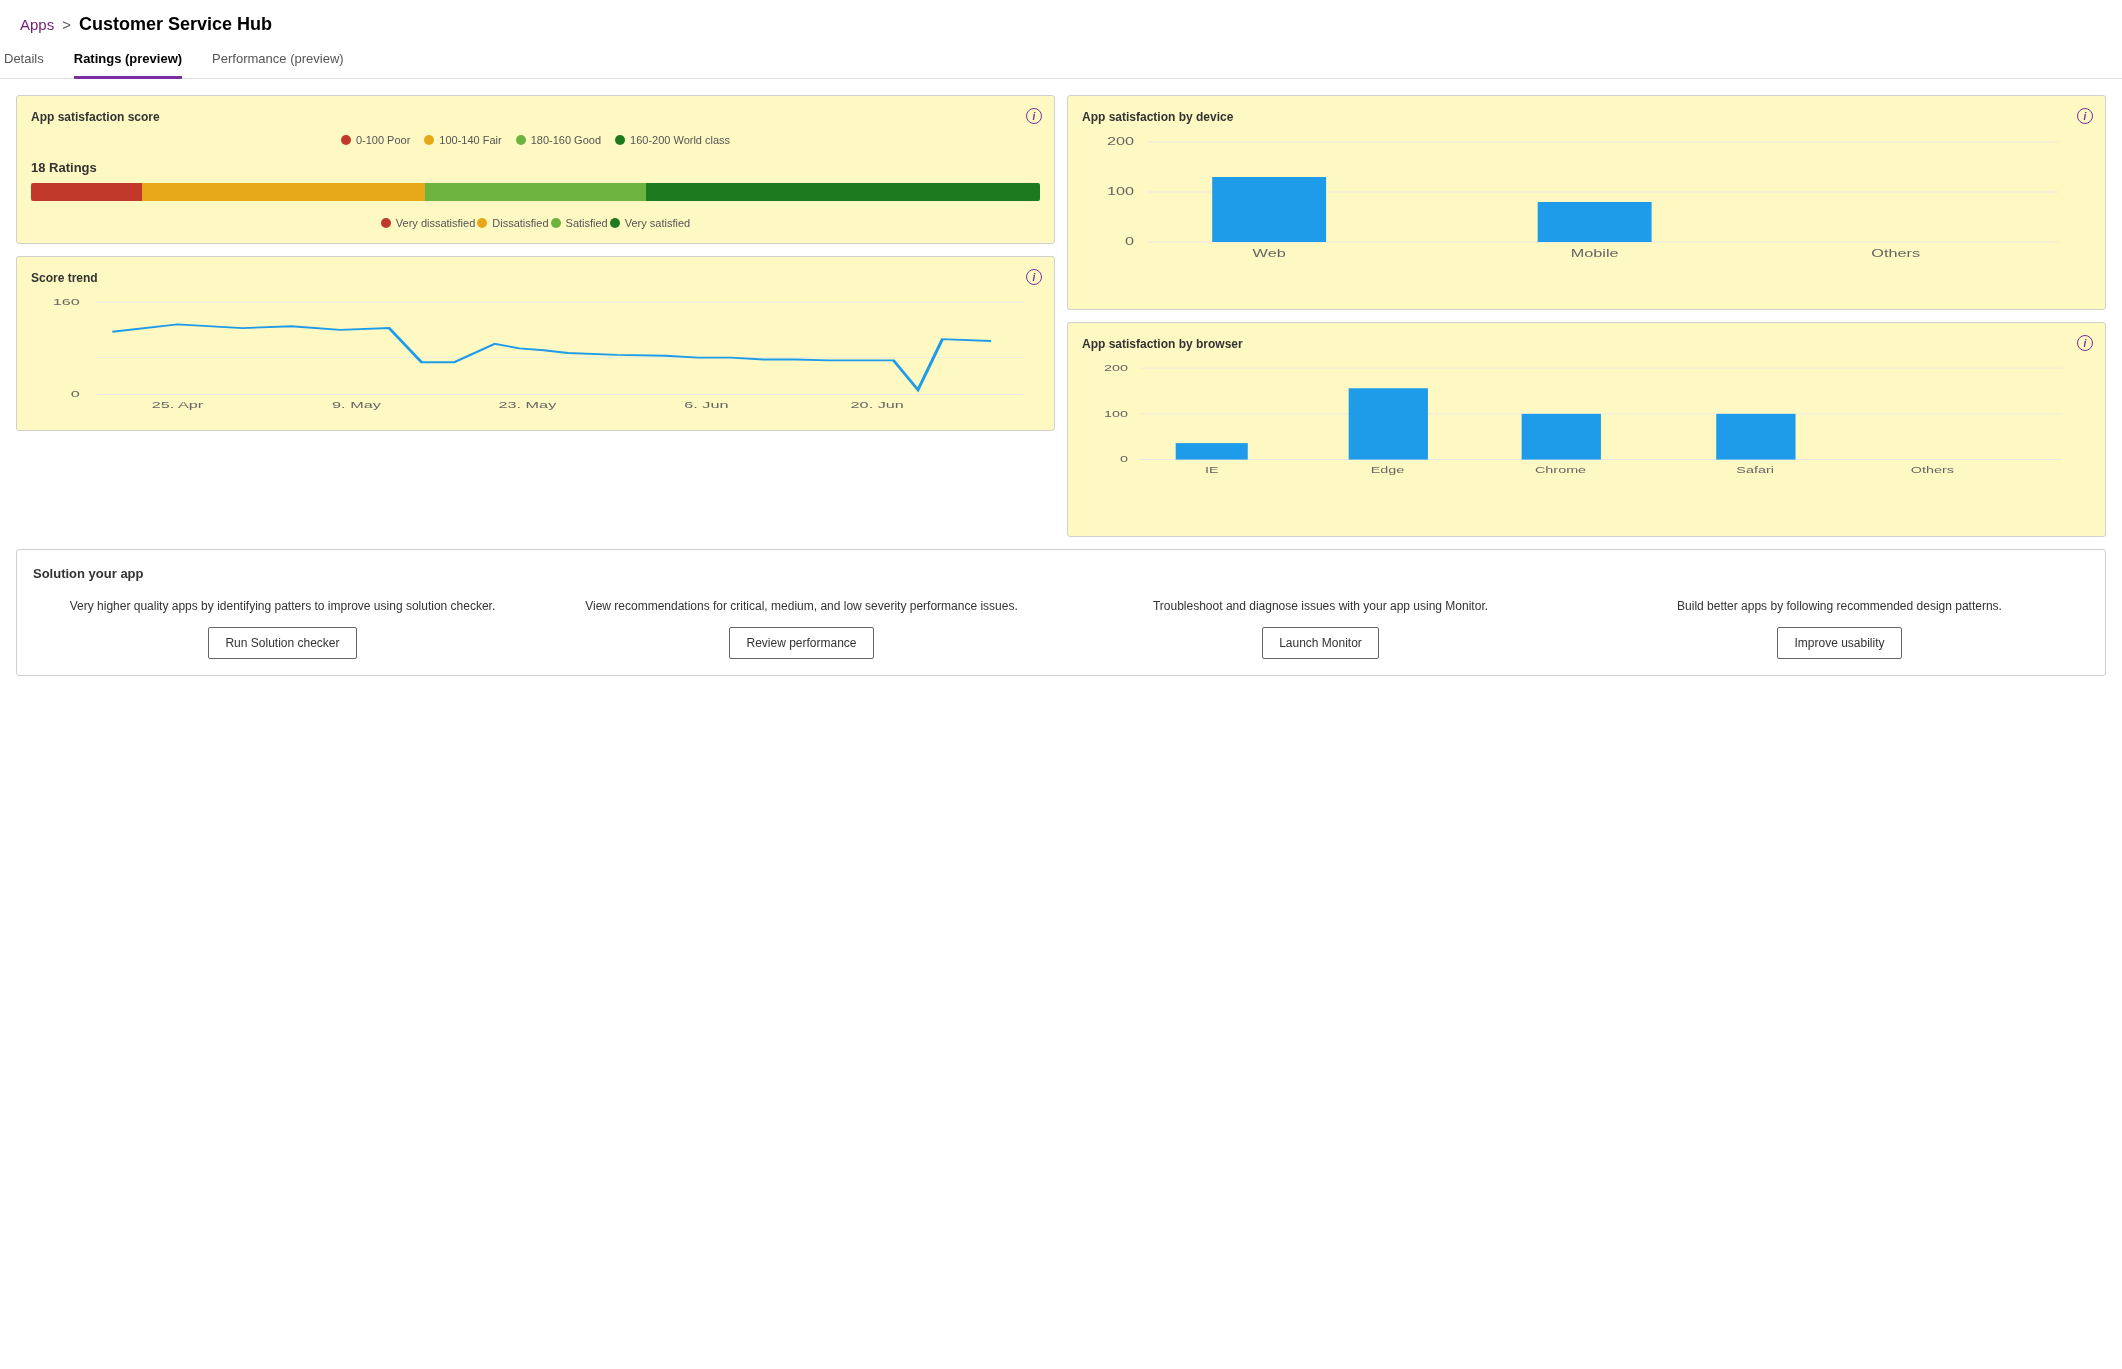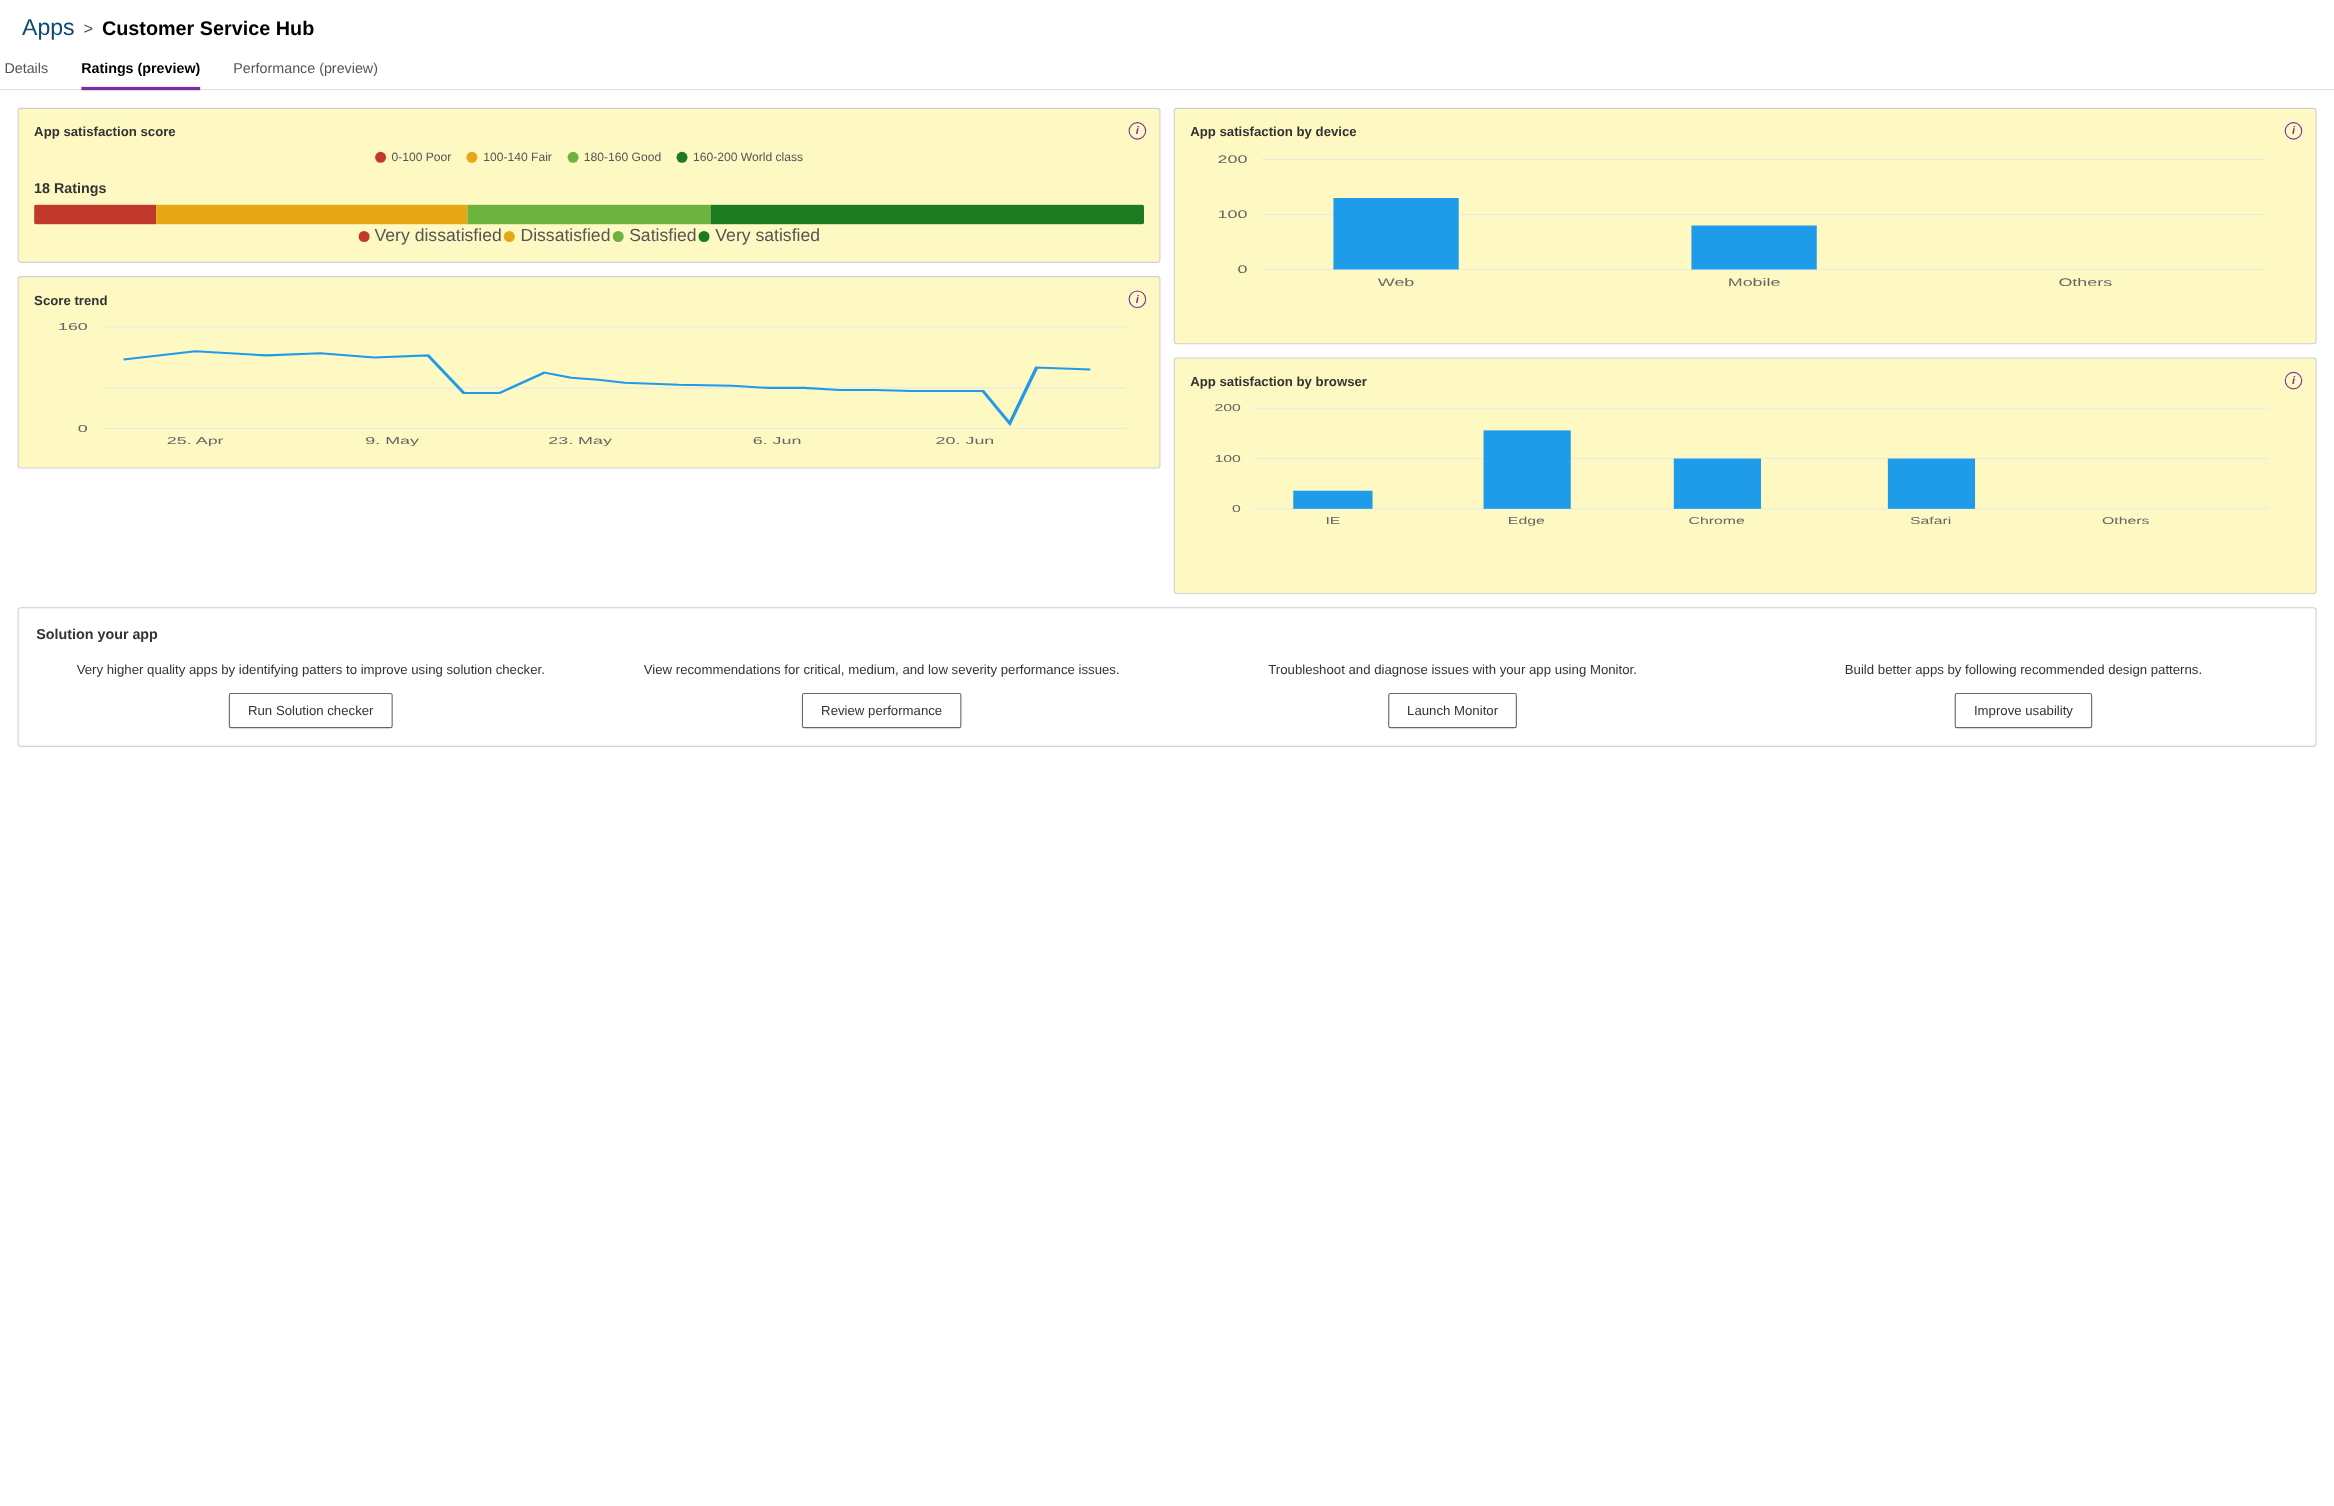--- a/index.html
+++ b/index.html
@@ -10,22 +10,22 @@
       font-size: 13px;
     }
     .breadcrumb {
       display: flex;
       align-items: center;
       padding: 14px 20px 8px 20px;
       font-size: 15px;
       gap: 8px;
     }
     .breadcrumb-apps {
-      color: #0c4a6e;
-      font-size: 21px;
+      color: #701a75;
+      font-size: 15px;
     }
     .breadcrumb-sep {
       color: #555;
       font-size: 15px;
     }
     .breadcrumb-title {
       font-weight: 600;
       font-size: 18px;
       color: #000;
     }
@@ -151,22 +151,22 @@
       display: flex;
       height: 18px;
       border-radius: 2px;
       overflow: hidden;
       width: 100%;
     }
     .ratings-legend {
       display: flex;
       flex-wrap: wrap;
       gap: 2px;
-      margin-top: 2px;
-      font-size: 16px;
+      margin-top: 16px;
+      font-size: 11px;
       color: #555;
       justify-content: center;
     }
     
     .score-trend-card {
       margin-bottom: 12px;
     }
     .trend-chart {
       width: 100%;
       height: 120px;

